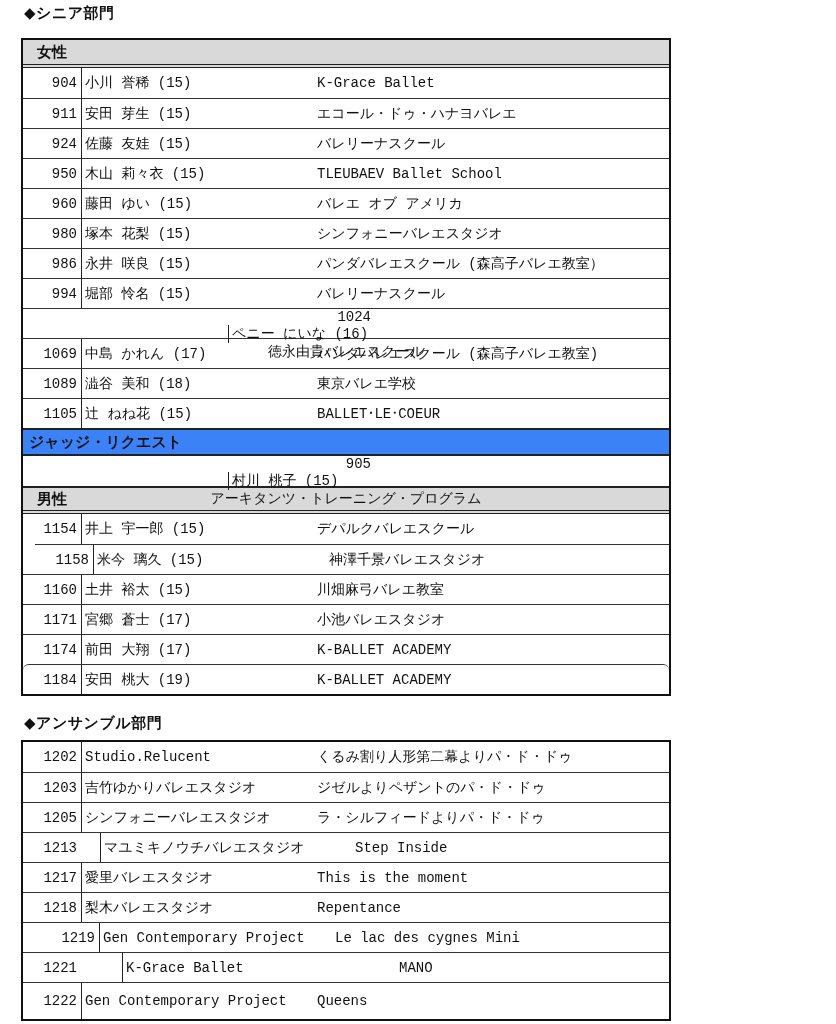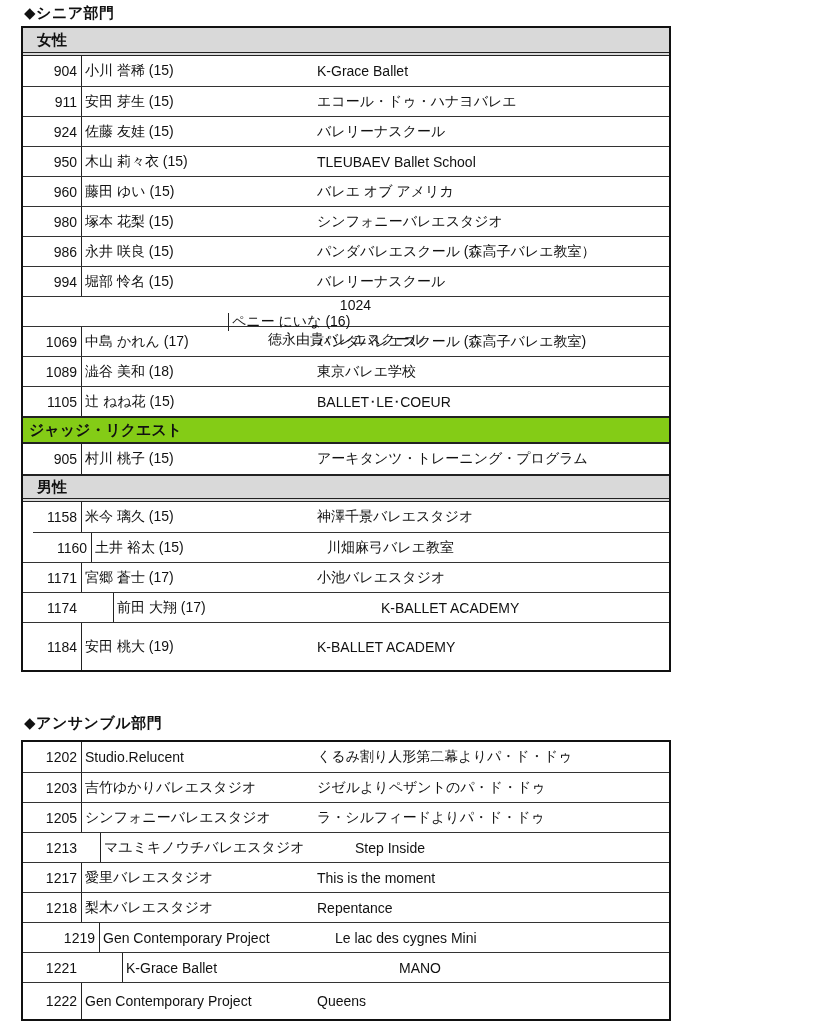--- a/index.html
+++ b/index.html
@@ -13,40 +13,41 @@
       font-size: 15px; font-weight: bold; letter-spacing: 0.5px;
     }
     .tbl {
       position: absolute; left: 21px; width: 650px;
       border: 2px solid #111; box-sizing: border-box;
     }
     .row {
       display: flex; align-items: center; height: 30px;
       border-top: 1.5px solid #333; box-sizing: border-box;
       font-size: 14px;
+      font-family: Liberation Mono, monospace;
     }
     .row:first-child { border-top: none; }
     .num { width: 58px; text-align: right; padding-right: 4px; box-sizing: border-box; }
     .name { width: 236px; border-left: 1.5px solid #222; height: 100%; display: flex; align-items: center; padding-left: 3px; box-sizing: border-box; }
     .school { flex: 1; padding-left: 0; }
     .group-head {
       height: 28px; background: #d9d9d9; display: flex; align-items: center;
       padding-left: 14px; font-size: 15px; font-weight: bold;
       border-bottom: 4px double #222; box-sizing: border-box;
     }
-    .group-head.plain { background: #84cc16; padding-left: 6px; border-bottom: 2px solid #222; border-top: 2px solid #222; height: 28px; }
+    .group-head.plain { background: #3b82f6; padding-left: 6px; border-bottom: 2px solid #222; border-top: 2px solid #222; height: 28px; }
     .group-head.mid { border-top: 2px solid #222; }
     .row.after-head { border-top: none; }
   </style>
 </head>
 <body>
 
 <div class="section-title" style="top:4px;">◆シニア部門</div>
 
-<div class="tbl" style="top:26px;">
+<div class="tbl" style="top:38px;">
 
   <div class="group-head">女性</div>
   <div id="g0">
       <div class="row after-head" style="height: 30px;">
         <span class="num">904</span>
         <span class="name">小川 誉稀 (15)</span>
         <span class="school">K-Grace Ballet</span>
       </div>
       <div class="row" style="height: 30px;">
         <span class="num">911</span>
@@ -100,50 +101,55 @@
       </div>
       <div class="row" style="height: 30px;">
         <span class="num">1105</span>
         <span class="name">辻 ねね花 (15)</span>
         <span class="school">BALLET･LE･COEUR</span>
       </div>
     </div>
 
   <div class="group-head plain">ジャッジ・リクエスト</div>
   <div id="g1">
-      <div class="row after-head" style="height: 30px;">
+      <div class="row after-head" style="height: 30px; flex-direction: column;">
         <span class="num">905</span>
         <span class="name">村川 桃子 (15)</span>
         <span class="school">アーキタンツ・トレーニング・プログラム</span>
       </div>
     </div>
 
   <div class="group-head mid">男性</div>
   <div id="g2">
-      <div class="row" style="height: 30px;">
+      <div class="row after-head" style="height: 30px;">
+        <span class="num">1154</span>
+        <span class="name">井上 宇一郎 (15)</span>
+        <span class="school">デパルクバレエスクール</span>
+      </div>
+      <div class="row" style="height: 30px; margin-left: 12px;">
         <span class="num">1158</span>
         <span class="name">米今 璃久 (15)</span>
         <span class="school">神澤千景バレエスタジオ</span>
       </div>
-      <div class="row" style="height: 30px; margin-left: 10px;">
+      <div class="row" style="height: 30px;">
         <span class="num">1160</span>
         <span class="name">土井 裕太 (15)</span>
         <span class="school">川畑麻弓バレエ教室</span>
       </div>
       <div class="row" style="height: 30px;">
         <span class="num">1171</span>
         <span class="name">宮郷 蒼士 (17)</span>
         <span class="school">小池バレエスタジオ</span>
       </div>
-      <div class="row" style="height: 30px; gap: 32px;">
+      <div class="row" style="height: 30px;">
         <span class="num">1174</span>
         <span class="name">前田 大翔 (17)</span>
         <span class="school">K-BALLET ACADEMY</span>
       </div>
-      <div class="row" style="height: 48px;">
+      <div class="row" style="height: 30px; border-radius: 6px;">
         <span class="num">1184</span>
         <span class="name">安田 桃大 (19)</span>
         <span class="school">K-BALLET ACADEMY</span>
       </div>
     </div>
 </div>
 
 <div class="section-title" style="top:714px;">◆アンサンブル部門</div>
 
 <div class="tbl" style="top:740px;">

